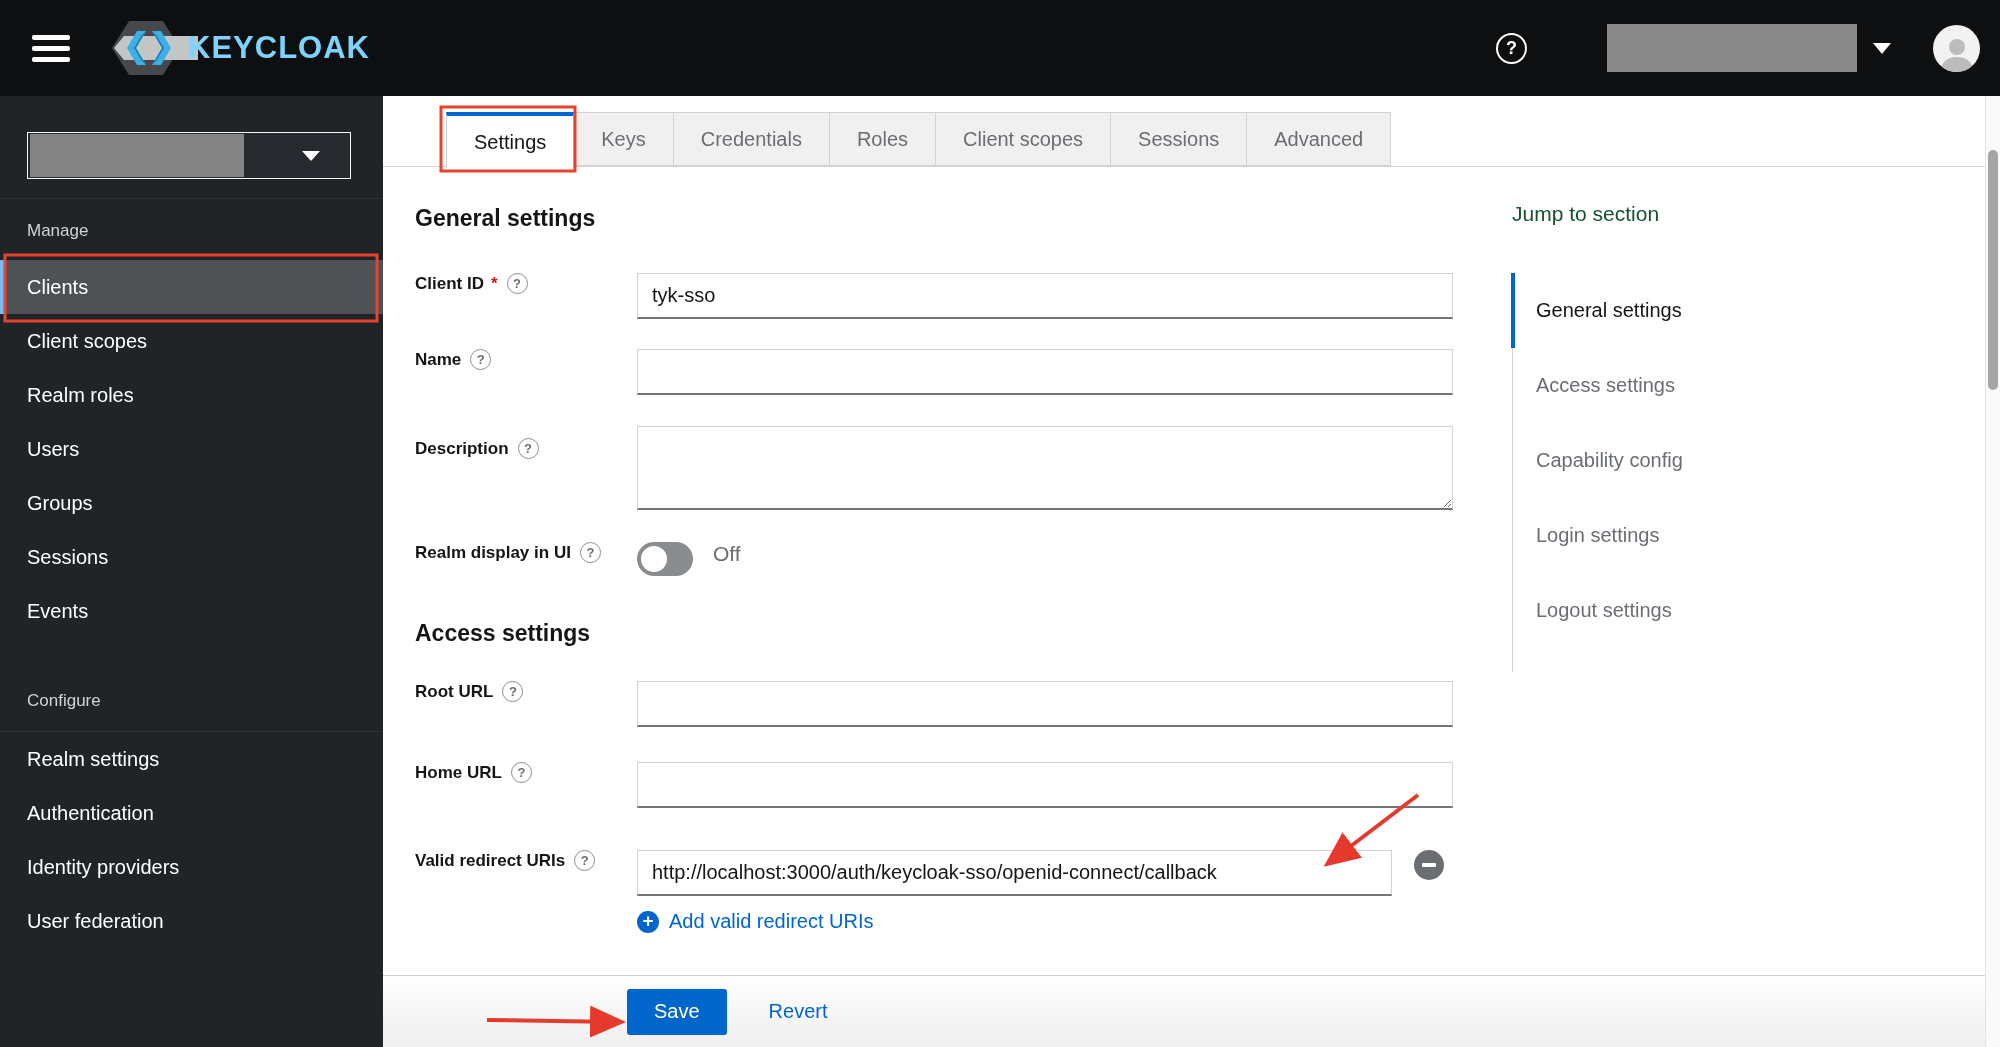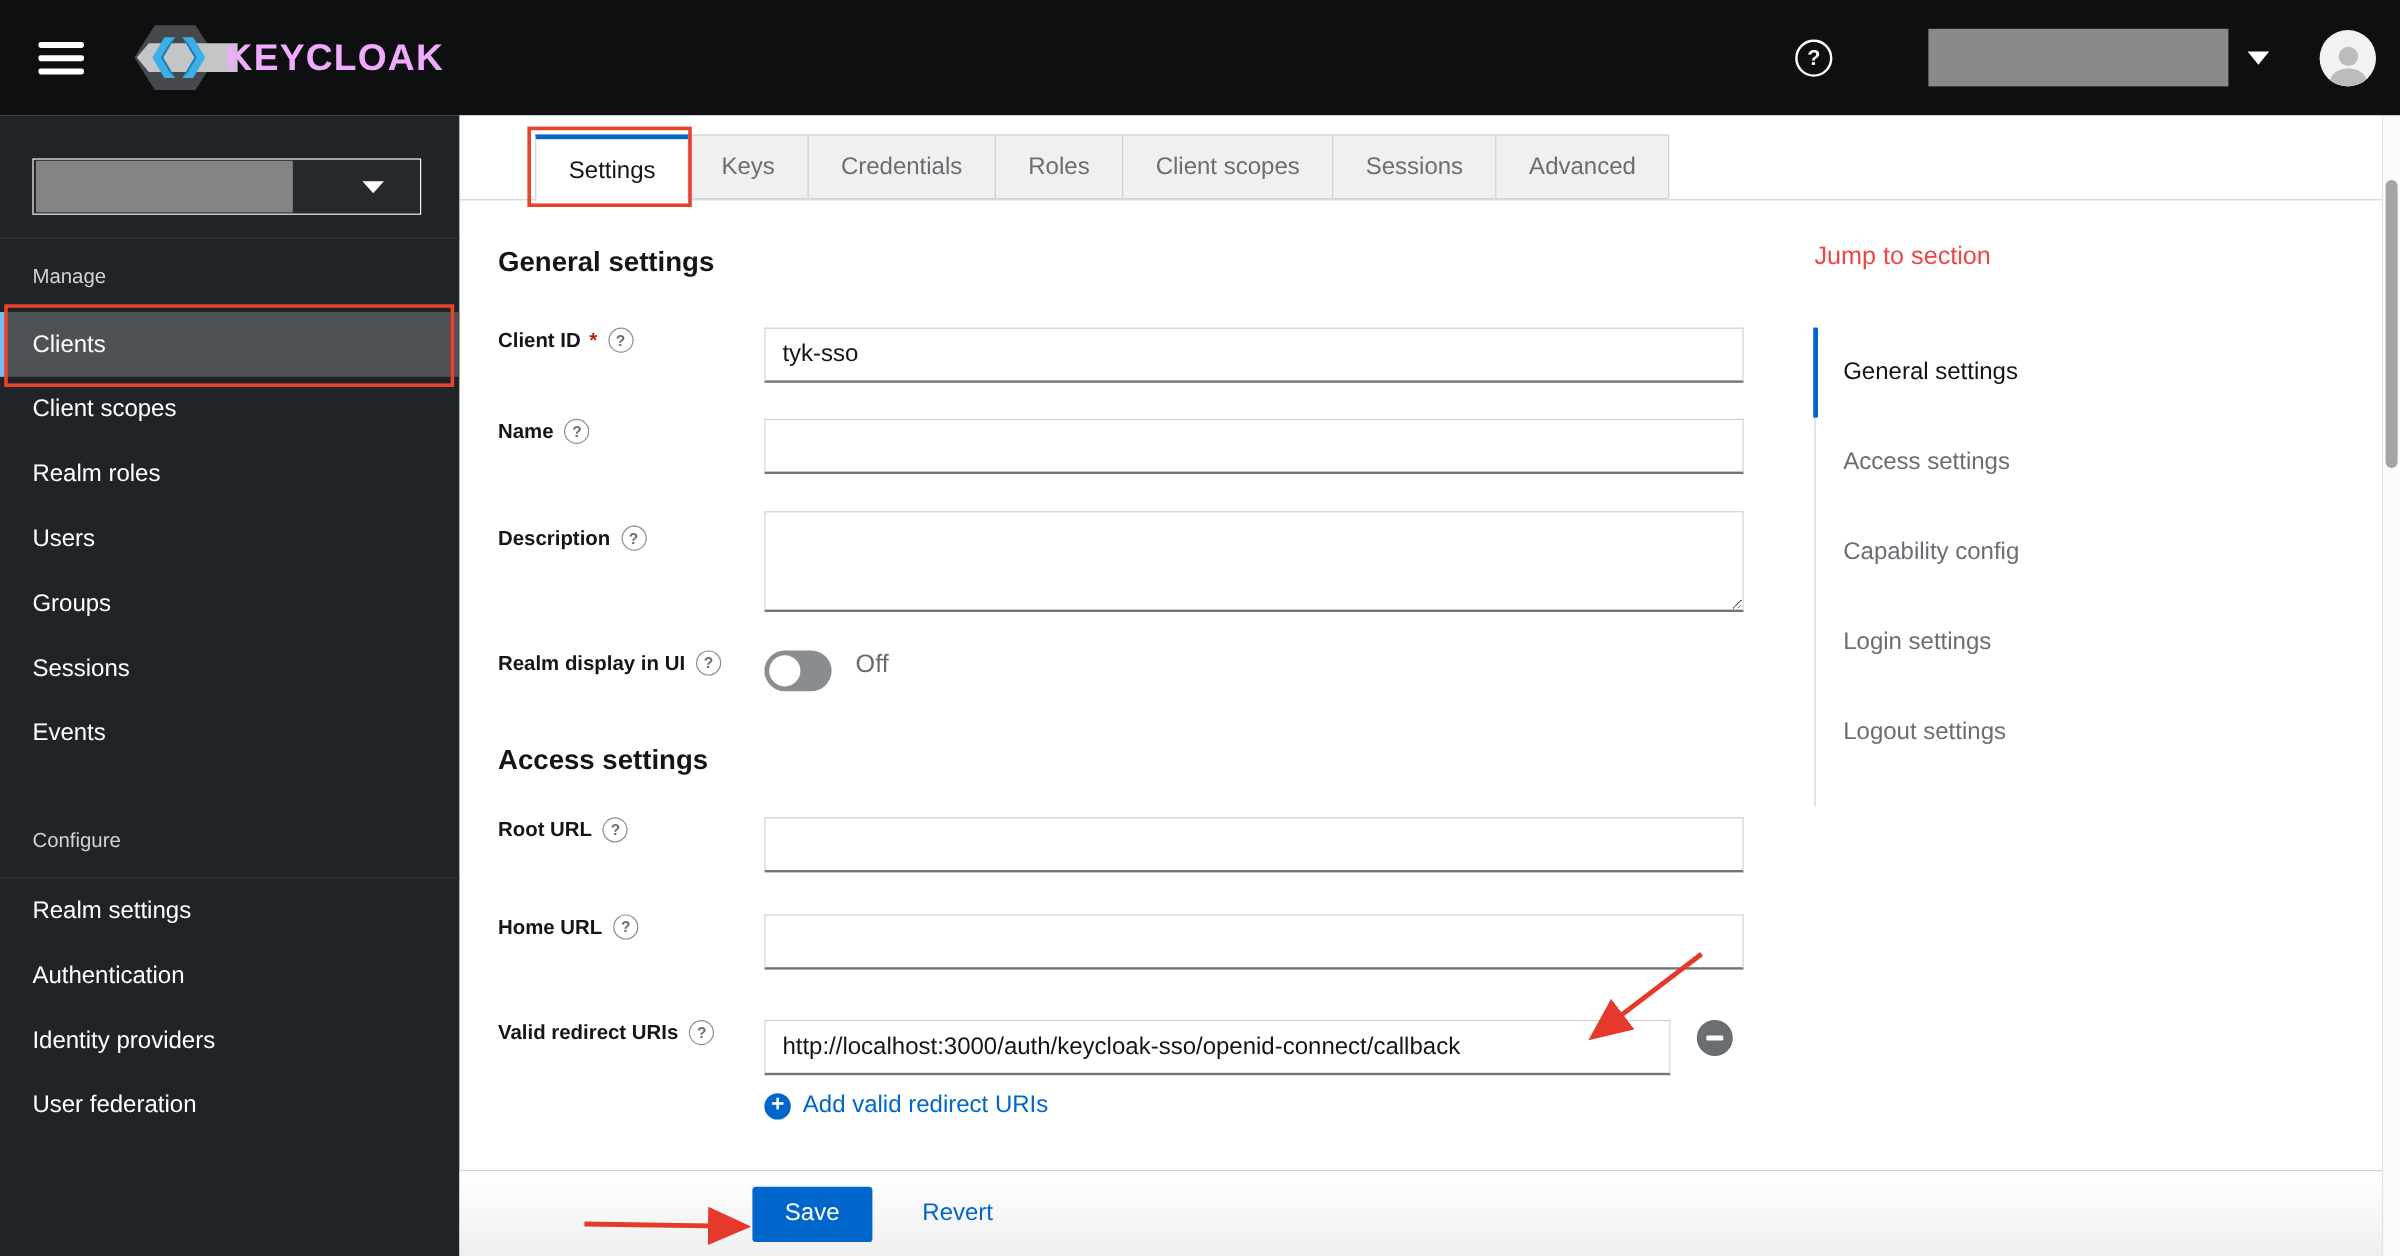--- a/index.html
+++ b/index.html
@@ -11,21 +11,21 @@
 
   
   .header {
     position: absolute; top: 0; left: 0; width: 2000px; height: 96px;
     background: #0e0f11; display: flex; align-items: center; z-index: 10;
   }
   .hamburger { margin-left: 32px; width: 38px; cursor: pointer; }
   .hamburger span { display: block; height: 5px; background: #fff; border-radius: 2px; margin: 6px 0; }
   .brand { display: flex; align-items: center; margin-left: 36px; }
   .brand-text {
-    font-size: 31px; font-weight: 700; letter-spacing: 1px; color: #f0abfc; margin-left: -14px;
+    font-size: 31px; font-weight: 700; letter-spacing: 1px; color: #7dd3fc; margin-left: -14px;
   }
   .header-right { margin-left: auto; display: flex; align-items: center; margin-right: 20px; }
   .help-ring {
     width: 31px; height: 31px; border: 2.5px solid #fff; border-radius: 50%;
     color: #fff; font-size: 18px; font-weight: 700; display: flex; align-items: center; justify-content: center;
     margin-right: 80px; cursor: pointer;
   }
   .user-redacted { width: 250px; height: 48px; background: #8a8a8a; cursor: pointer; }
   .header-caret {
     margin-left: 16px; width: 0; height: 0; cursor: pointer;
@@ -133,21 +133,21 @@
   }
   .plus-icon {
     width: 22px; height: 22px; border-radius: 50%; background: #0066cc; color: #fff;
     display: inline-flex; align-items: center; justify-content: center;
     font-size: 19px; font-weight: 700; margin-right: 10px; line-height: 1;
   }
   .plus-icon::after { content: "+"; margin-top: -2px; }
 
   
   .jump { position: absolute; top: 106px; left: 1129px; width: 300px; }
-  .jump-title { font-size: 21px; font-weight: 400; color: #ef4444; }
+  .jump-title { font-size: 21px; font-weight: 400; color: #14532d; }
   .jump ul { margin-top: 47px; list-style: none; border-left: 1px solid #d2d2d2; padding-bottom: 24px; }
   .jump li {
     height: 75px; display: flex; align-items: center; padding-left: 23px;
     font-size: 20px; color: #6a6e73; cursor: pointer;
   }
   .jump li.active { border-left: 4px solid #0066cc; margin-left: -2px; padding-left: 21px; color: #151515; }
 
   
   .footer {
     position: absolute; left: 0; bottom: 0; width: 1602px; height: 72px;

